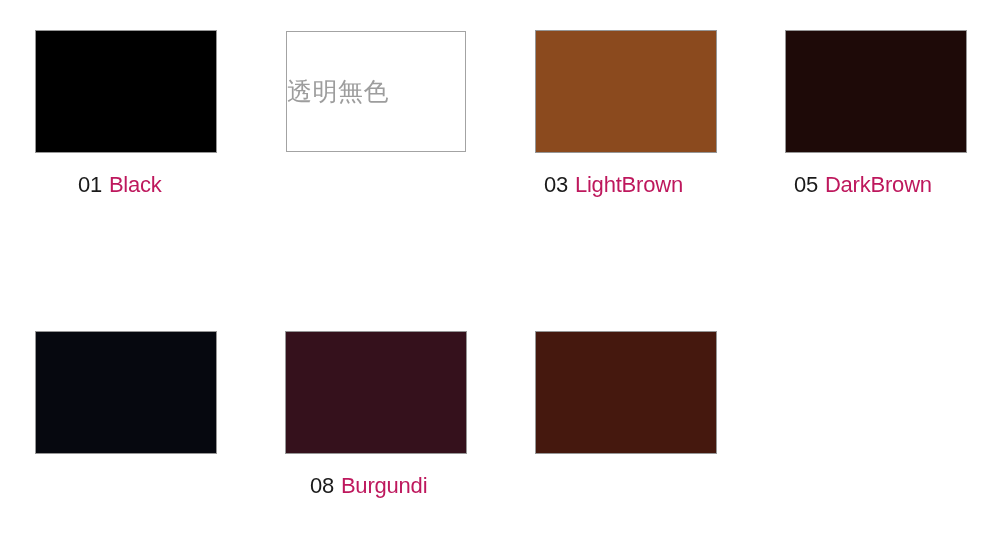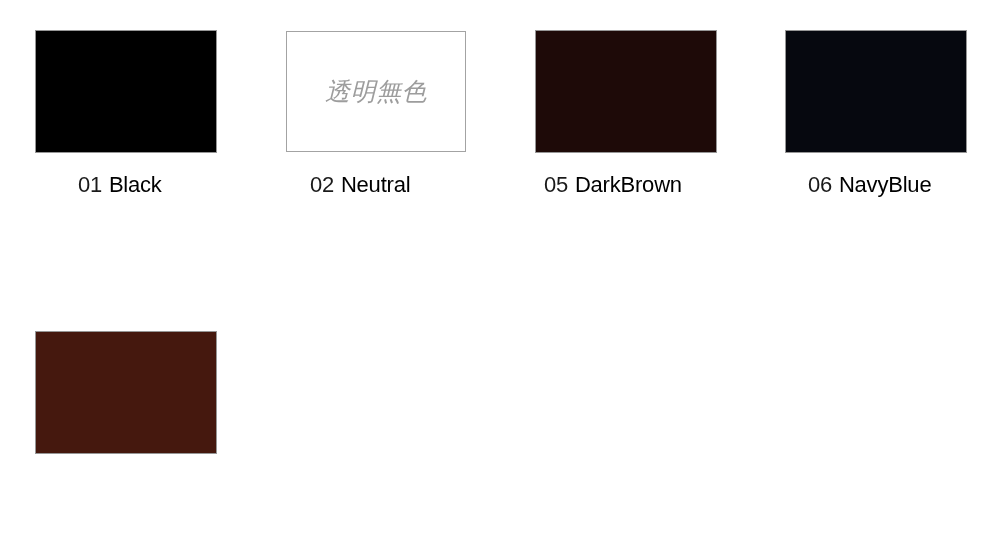--- a/index.html
+++ b/index.html
@@ -36,23 +36,22 @@
   }
 
   .swatch-chip {
     width: 180px;
     height: 121px;
     margin-top: 31px;
     box-sizing: border-box;
     box-shadow: 0 0 0 1px rgba(150,150,150,0.55);
     display: flex;
     align-items: center;
-    justify-content: center;
+    justify-content: flex-start;
     overflow: hidden;
-    font-style: italic;
   }
 
   
   .swatch-chip.is-outlined {
     box-shadow: none;
     border: 1px solid #a3a3a3;
     background: #ffffff;
   }
 
   .chip-caption {
@@ -74,21 +73,21 @@
     color: #9a9a9a;
   }
 
   .swatch-code {
     font-weight: normal;
     color: #1a1a1a;
     letter-spacing: -0.3px;
   }
 
   .swatch-name {
-    color: #000000;
+    color: #be185d;
     font-weight: normal;
     margin-left: 7px;
     letter-spacing: -0.2px;
   }
 
   
   .swatch-cell[data-col="1"] .swatch-label { padding-left: 42px; }
   .swatch-cell[data-col="2"] .swatch-label { padding-left: 24px; }
   .swatch-cell[data-col="3"] .swatch-label { padding-left: 8px; }
   .swatch-cell[data-col="4"] .swatch-label { padding-left: 8px; }
@@ -103,26 +102,32 @@
 
 <div id="swatch-grid">
     <div class="swatch-cell" data-row="1" data-col="1">
       <div class="swatch-chip" title="Black" style="background: rgb(0, 0, 0); box-shadow: rgb(150, 150, 150) 0px 0px 0px 1px;"></div>
       <div class="swatch-label"><span class="swatch-code">01</span><span class="swatch-name">Black</span></div>
     </div>
     <div class="swatch-cell" data-row="1" data-col="2">
       <div class="swatch-chip is-outlined" title="Neutral" style="background: rgb(255, 255, 255);">
         <span class="chip-caption">透明無色</span>
       </div>
-      <div class="swatch-label"><span class="swatch-code">02</span><span class="swatch-name">Neutral</span></div>
+    </div>
+    <div class="swatch-cell" data-row="1" data-col="3">
+      <div class="swatch-chip" title="LightBrown" style="background: rgb(139, 74, 30); box-shadow: rgb(150, 150, 150) 0px 0px 0px 1px;"></div>
+      <div class="swatch-label"><span class="swatch-code">03</span><span class="swatch-name">LightBrown</span></div>
     </div>
     <div class="swatch-cell" data-row="1" data-col="4">
       <div class="swatch-chip" title="DarkBrown" style="background: rgb(30, 10, 8); box-shadow: rgb(150, 150, 150) 0px 0px 0px 1px;"></div>
       <div class="swatch-label"><span class="swatch-code">05</span><span class="swatch-name">DarkBrown</span></div>
     </div>
     <div class="swatch-cell" data-row="2" data-col="1">
       <div class="swatch-chip" title="NavyBlue" style="background: rgb(6, 8, 15); box-shadow: rgb(150, 150, 150) 0px 0px 0px 1px;"></div>
-      <div class="swatch-label"><span class="swatch-code">06</span><span class="swatch-name">NavyBlue</span></div>
+    </div>
+    <div class="swatch-cell" data-row="2" data-col="2">
+      <div class="swatch-chip" title="Burgundi" style="background: rgb(53, 17, 28); box-shadow: rgb(150, 150, 150) 0px 0px 0px 1px;"></div>
+      <div class="swatch-label"><span class="swatch-code">08</span><span class="swatch-name">Burgundi</span></div>
     </div>
     <div class="swatch-cell" data-row="2" data-col="4">
       <div class="swatch-chip" title="MediumBrown" style="background: rgb(69, 24, 14); box-shadow: rgb(150, 150, 150) 0px 0px 0px 1px;"></div>
     </div>
   </div>
 
 </body></html>

